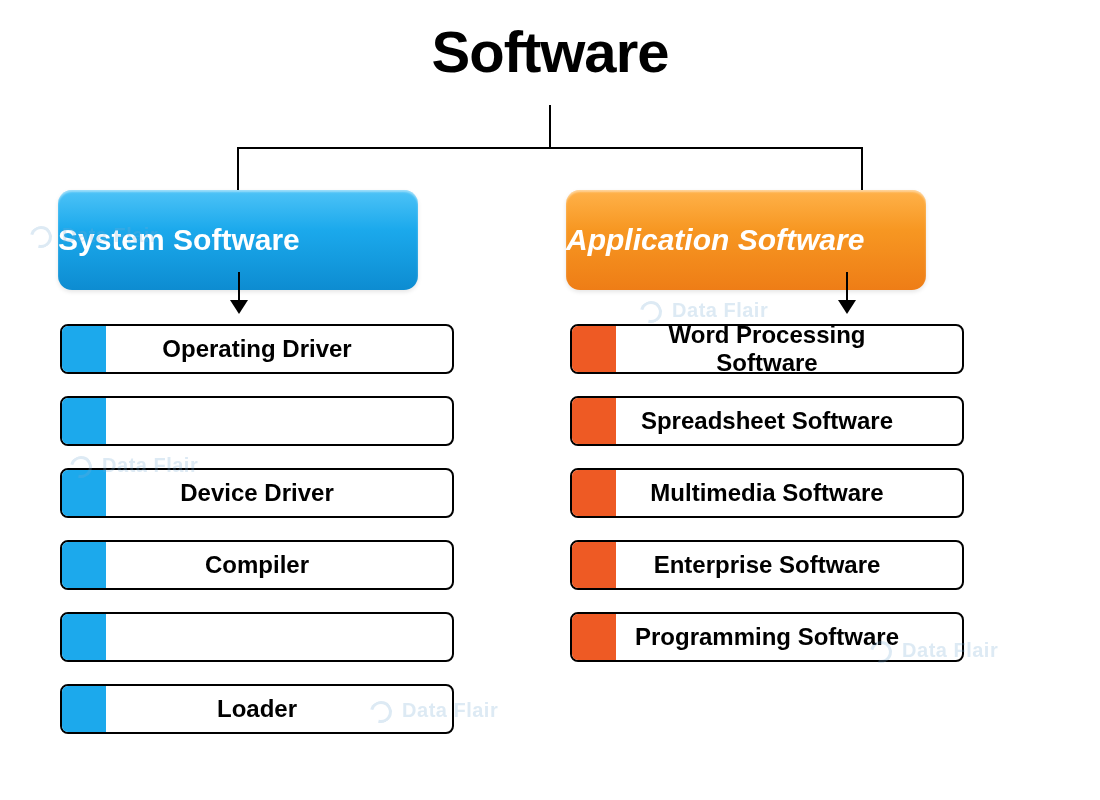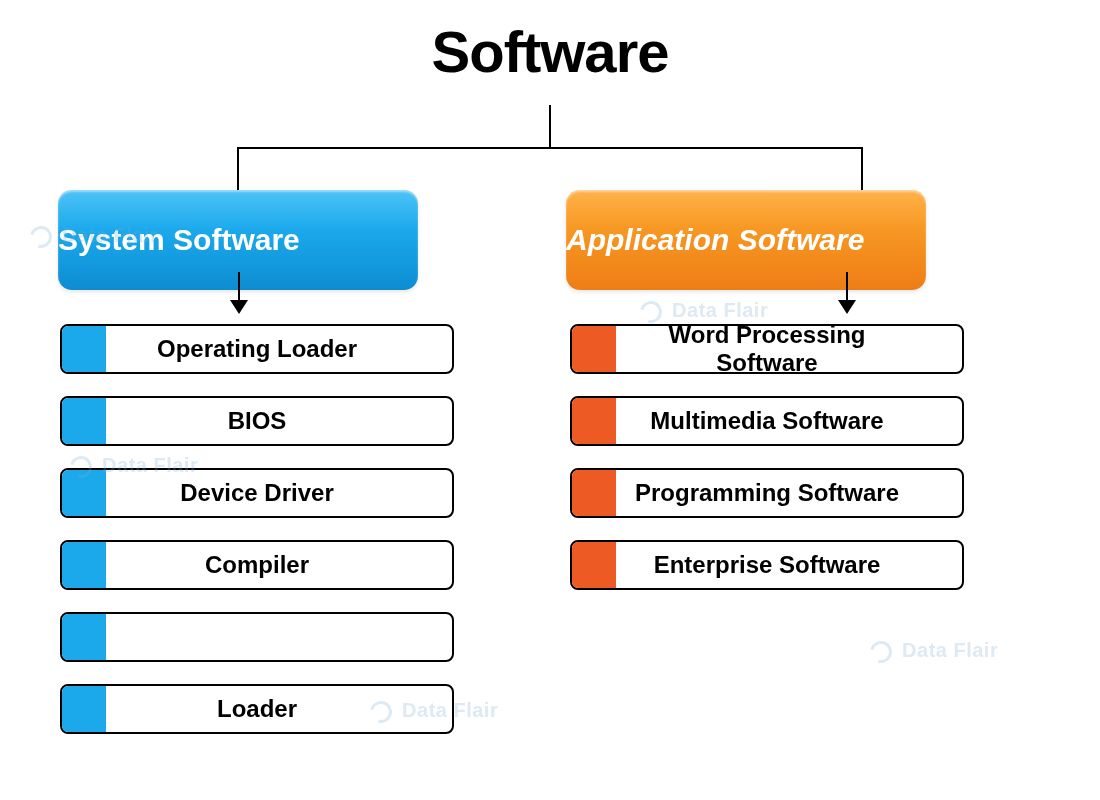--- a/index.html
+++ b/index.html
@@ -167,25 +167,24 @@
 <div class="cat-box cat-application">
   <span>Application Software</span>
 </div>
 
 <div class="arrow left"></div>
 <div class="arrow right"></div>
 
 <div class="col left">
   <div class="item">
     <div class="swatch blue"></div>
-    <div class="label">Operating Loader</div>
-  </div>
-  <div class="item">
-    <div class="swatch blue"></div>
-    <div class="label">BIOS</div>
+    <div class="label">Operating Driver</div>
+  </div>
+  <div class="item">
+    <div class="swatch blue"></div>
   </div>
   <div class="item">
     <div class="swatch blue"></div>
     <div class="label">Device Driver</div>
   </div>
   <div class="item">
     <div class="swatch blue"></div>
     <div class="label">Compiler</div>
   </div>
   <div class="item">
@@ -197,30 +196,34 @@
   </div>
 </div>
 
 <div class="col right">
   <div class="item">
     <div class="swatch orange"></div>
     <div class="label">Word Processing Software</div>
   </div>
   <div class="item">
     <div class="swatch orange"></div>
+    <div class="label">Spreadsheet Software</div>
+  </div>
+  <div class="item">
+    <div class="swatch orange"></div>
     <div class="label">Multimedia Software</div>
   </div>
   <div class="item">
     <div class="swatch orange"></div>
+    <div class="label">Enterprise Software</div>
+  </div>
+  <div class="item">
+    <div class="swatch orange"></div>
     <div class="label">Programming Software</div>
   </div>
-  <div class="item">
-    <div class="swatch orange"></div>
-    <div class="label">Enterprise Software</div>
-  </div>
 </div>
 
 <div class="watermark" style="top:225px; left:30px;">
   <span class="wm-icon"></span>
   <span>Data Flair</span>
 </div>
 <div class="watermark" style="top:300px; left:640px;">
   <span class="wm-icon"></span>
   <span>Data Flair</span>
 </div>

